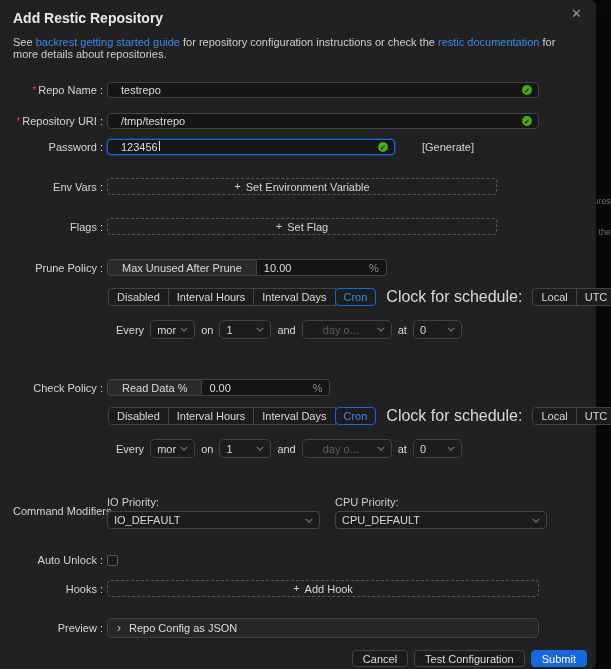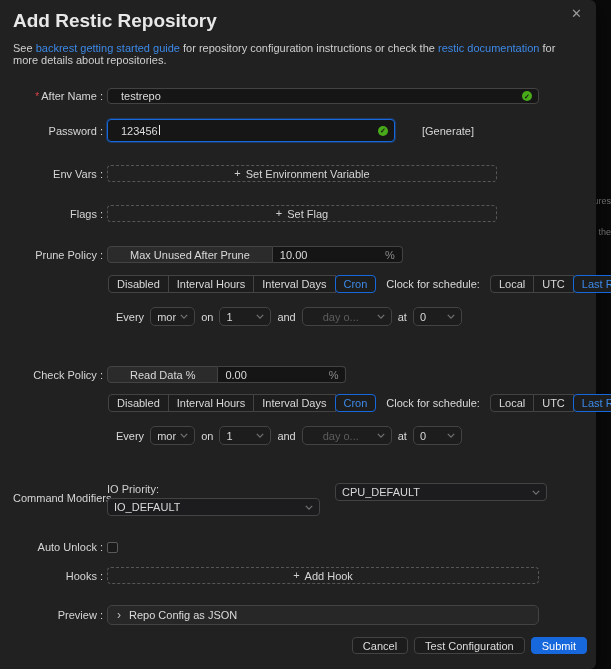--- a/index.html
+++ b/index.html
@@ -20,21 +20,21 @@
 
   
   .modal {
     position: absolute; left: 0; top: 0;
     width: 596px; height: 669px;
     background: #212121;
     border-radius: 0 6px 6px 0;
     box-shadow: 0 6px 24px rgba(0,0,0,.6);
     padding-top: 10px;
   }
-  .modal-title { font-size: 19px; font-weight: 700; color: #e8e8e8; padding: 0 30px 0 13px; }
+  .modal-title { font-size: 14px; font-weight: 700; color: #e8e8e8; padding: 0 30px 0 13px; }
   .close-btn { position: absolute; top: 7px; right: 14px; font-size: 13px; color: #9a9a9a; cursor: pointer; line-height: 1; }
   .desc { padding: 10px 16px 0 13px; font-size: 11px; color: #cfcfcf; }
   .desc .lnk { color: #3c89e8; cursor: pointer; }
 
   
   .form { padding-left: 13px; margin-top: 22px; }
   .row { display: flex; align-items: center; }
   .lbl { width: 90px; flex: none; text-align: right; font-size: 11px; color: #d6d6d6; margin-right: 4px; white-space: nowrap; }
   .req { color: #dc4446; margin-right: 2px; font-size: 10px; }
   .ctrl { display: flex; align-items: center; }
@@ -59,21 +59,21 @@
   
   .input {
     height: 16px; width: 432px;
     background: #161616;
     border: 1px solid #434343; border-radius: 4px;
     display: flex; align-items: center;
     padding: 0 6px; font-size: 11px; color: #dcdcdc;
   }
   .input .val { flex: 1; white-space: nowrap; overflow: hidden; padding-left: 7px; }
   .input.focused {
-    width: 288px; height: 23px;
+    width: 288px; height: 16px;
     border: 1px solid #1668dc;
     box-shadow: 0 0 0 1px rgba(22,104,220,.35);
   }
   .caret { display: inline-block; width: 1px; height: 10px; background: #e8e8e8; margin-left: 1px; }
   .check-circle {
     flex: none; width: 10px; height: 10px; border-radius: 50%;
     background: #49aa19; color: #141414;
     display: flex; align-items: center; justify-content: center;
     font-size: 7px; font-weight: 700; line-height: 1;
   }
@@ -88,21 +88,21 @@
     font-size: 11px; color: #d6d6d6; cursor: pointer;
   }
   .w-mid { width: 390px; }
   .w-full { width: 432px; }
   .plus { font-size: 11px; color: #cfcfcf; line-height: 1; }
 
   
   .compound { display: flex; align-items: stretch; height: 17px; font-size: 11px; }
   .compound .addon {
     background: #2b2b2b; border: 1px solid #434343; border-radius: 4px 0 0 4px;
-    display: flex; align-items: center; padding: 0 22px; color: #d9d9d9; white-space: nowrap;
+    display: flex; align-items: center; padding: 0 14px; color: #d9d9d9; white-space: nowrap;
   }
   .compound .cinput {
     background: #151515; border: 1px solid #434343; border-left: none; border-radius: 0 4px 4px 0;
     display: flex; align-items: center; padding: 0 7px; color: #dcdcdc;
   }
   .compound .cval { white-space: nowrap; }
   .compound .csuffix { color: #8a8a8a; margin-left: 6px; }
   .cw-prune .cinput { width: 130px; justify-content: space-between; }
   .cw-check .cinput { width: 128px; justify-content: space-between; }
 
@@ -110,21 +110,21 @@
   .seg-group { display: flex; }
   .seg {
     height: 18px; display: flex; align-items: center;
     padding: 0 8px; font-size: 11px; color: #d9d9d9;
     background: #1d1d1d; border: 1px solid #434343; margin-left: -1px;
     cursor: pointer; white-space: nowrap;
   }
   .seg.first { border-radius: 4px 0 0 4px; margin-left: 1px; }
   .seg.last { border-radius: 0 4px 4px 0; }
   .seg.selected { border: 1px solid #1668dc; color: #3c89e8; z-index: 1; border-radius: 4px; }
-  .clock-label { font-size: 11px; color: #d9d9d9; margin: 0 9px 0 10px; white-space: nowrap; }
+  .clock-label { font-size: 16px; color: #d9d9d9; margin: 0 9px 0 10px; white-space: nowrap; }
 
   
   .cron-word { font-size: 11px; color: #d9d9d9; margin: 0 6px; white-space: nowrap; }
   .cron-word.lead { margin-left: 9px; }
   .sel {
     height: 19px; background: #1d1d1d;
     border: 1px solid #434343; border-radius: 5px;
     display: flex; align-items: center; justify-content: space-between;
     padding: 0 6px; font-size: 11px; color: #d9d9d9; cursor: pointer;
   }
@@ -185,31 +185,42 @@
 <div class="modal">
 
   <div class="modal-title">Add Restic Repository</div>
   <span class="close-btn">✕</span>
 
   <p class="desc"><span>See </span><span class="lnk">backrest getting started guide</span><span> for repository configuration instructions or check the </span><span class="lnk">restic documentation</span><span> for more details about repositories.</span></p>
 
   <div class="form">
 
     <div class="row mb-repo">
-      <div class="lbl"><span class="req">*</span><span>After Name :</span></div>
+      <div class="lbl"><span class="req">*</span><span>Repo Name :</span></div>
       <div class="ctrl">
         <div class="input">
           <span class="val">testrepo</span>
           <span class="check-circle">
               <span>✓</span>
             </span>
         </div>
       </div>
     </div>
 
+    <div class="row mb-uri">
+      <div class="lbl"><span class="req">*</span><span>Repository URI :</span></div>
+      <div class="ctrl">
+        <div class="input">
+          <span class="val">/tmp/testrepo</span>
+          <span class="check-circle">
+              <span>✓</span>
+            </span>
+        </div>
+      </div>
+    </div>
 
     <div class="row mb-pass">
       <div class="lbl">Password :</div>
       <div class="ctrl">
         <div class="input focused">
           <span class="val"><span>123456</span><span class="caret"></span></span>
           <span class="check-circle">
               <span>✓</span>
             </span>
         </div>
@@ -374,20 +385,21 @@
           <div class="cmd-col">
             <div class="cmd-label">IO Priority:</div>
             <div class="sel big w-io">
               <span class="stext">IO_DEFAULT</span>
               <svg class="chev" width="8" height="5" viewBox="0 0 10 6">
                   <path d="M1 1 L5 5 L9 1" fill="none" stroke="#707070" stroke-width="1.6"></path>
                 </svg>
             </div>
           </div>
           <div class="cmd-col">
+            <div class="cmd-label">CPU Priority:</div>
             <div class="sel big w-cpu">
               <span class="stext">CPU_DEFAULT</span>
               <svg class="chev" width="8" height="5" viewBox="0 0 10 6">
                   <path d="M1 1 L5 5 L9 1" fill="none" stroke="#707070" stroke-width="1.6"></path>
                 </svg>
             </div>
           </div>
         </div>
       </div>
     </div>

